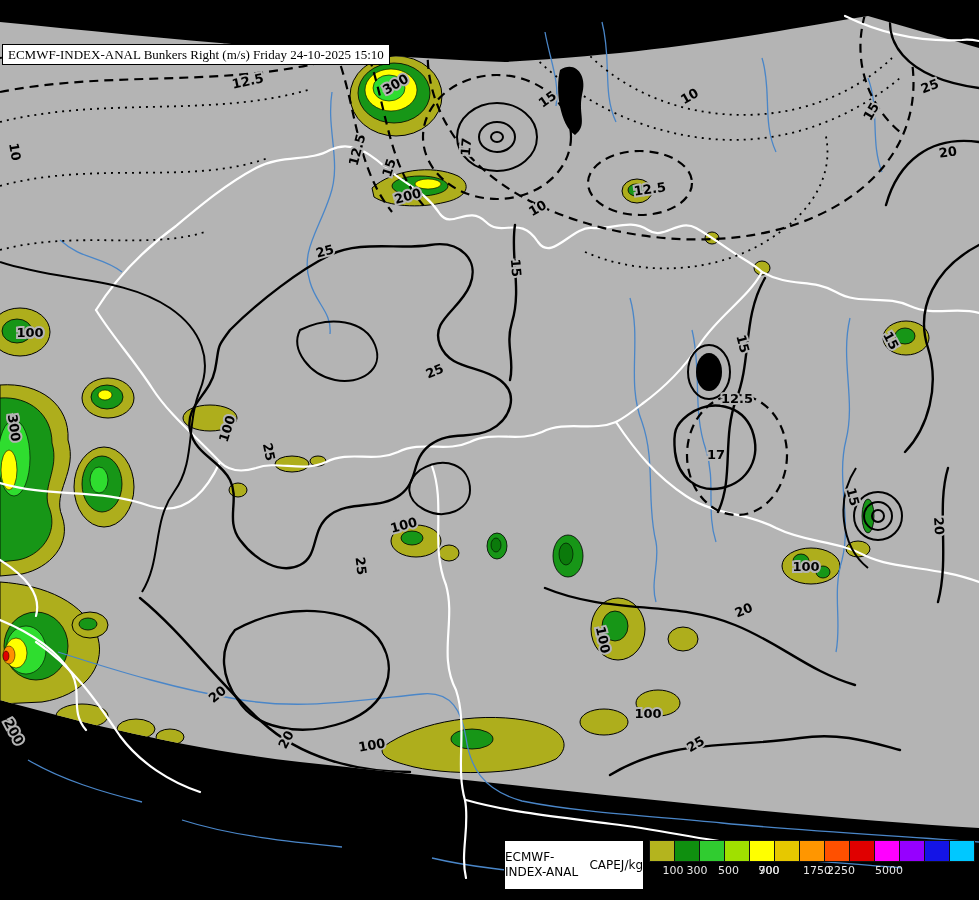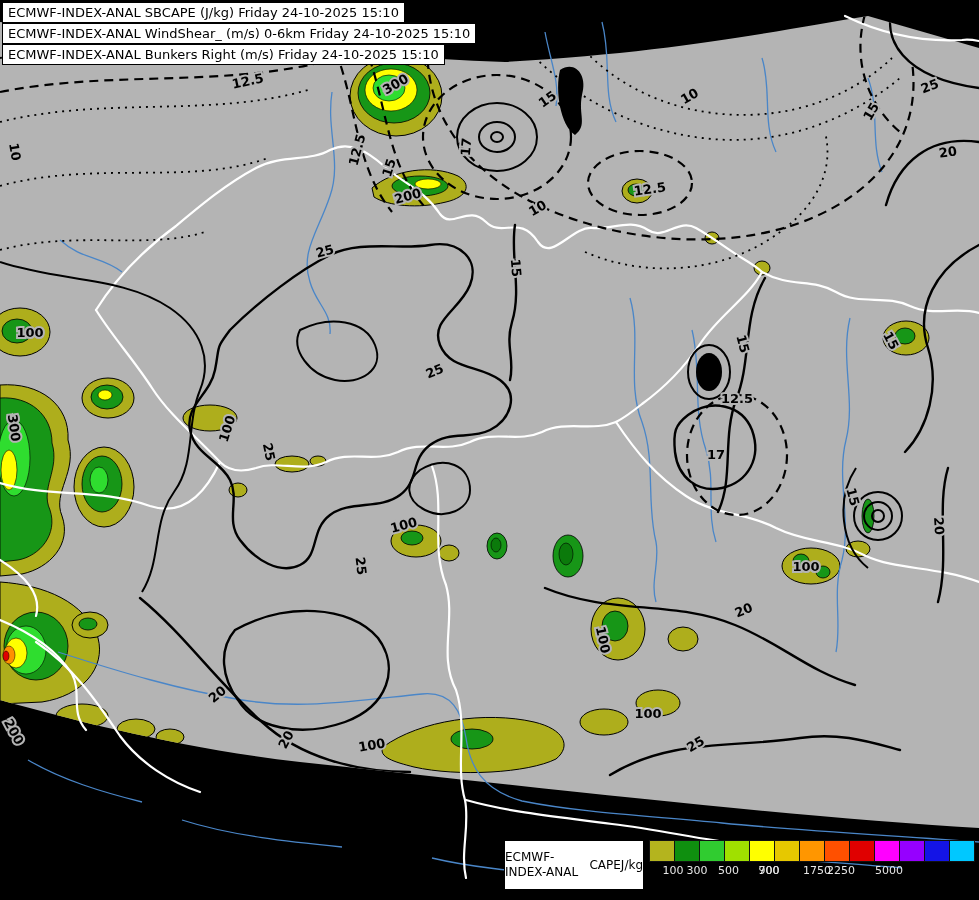--- a/index.html
+++ b/index.html
@@ -7,21 +7,21 @@
     position:relative;width:979px;height:900px;overflow:hidden;
     background:#000;font-family:"DejaVu Sans", sans-serif;
   }
   .screen svg{position:absolute;left:0;top:0;}
 
   
   .title-box{
     position:absolute;left:2px;background:#ffffff;border:1px solid #000;
     font-size:13px;line-height:15px;color:#000;padding:2px 5px;white-space:nowrap;z-index:5;
   }
-  .tb1{top:2px;} .tb2{top:23px;} .tb3{top:44px;}
+  .tb1{top:2px;} .tb2{top:23px;} .tb3{top:44px;font-family:Liberation Serif, serif;}
 
   
   .legend{position:absolute;left:504px;top:840px;display:flex;align-items:flex-start;z-index:5;}
   .legend-titlebox{
     width:138px;height:48px;background:#ffffff;border:1px solid #000;
     display:flex;flex-direction:row;align-items:center;justify-content:center;
     font-size:12px;line-height:15px;color:#000;margin-right:5px;
   }
   .legend-right{position:relative;height:54px;}
   .swatch-row{display:flex;}
@@ -252,22 +252,20 @@
         <text class="clabel" transform="translate(228,429) rotate(-72)">100</text>
         <text class="clabel" transform="translate(30,333) rotate(0)">100</text>
         <text class="clabel" transform="translate(13,428) rotate(82)">300</text>
         <text class="clabel" transform="translate(396,85) rotate(-30)">300</text>
         <text class="clabel" transform="translate(408,197) rotate(-15)">200</text>
         <text class="clabel" transform="translate(13,732) rotate(62)">200</text>
         <text class="clabel" transform="translate(602,640) rotate(78)">100</text>
       </g>
   </svg>
 
-  <div class="title-box tb1">ECMWF-INDEX-ANAL SBCAPE (J/kg) Friday 24-10-2025 15:10</div>
-  <div class="title-box tb2">ECMWF-INDEX-ANAL WindShear_ (m/s) 0-6km Friday 24-10-2025 15:10</div>
   <div class="title-box tb3">ECMWF-INDEX-ANAL Bunkers Right (m/s) Friday 24-10-2025 15:10</div>
 
   <div class="legend">
     <div class="legend-titlebox">
       <span>ECMWF-INDEX-ANAL</span>
       <span>CAPE</span>
       <span>J/kg</span>
     </div>
     <div class="legend-right">
       <div class="swatch-row">

